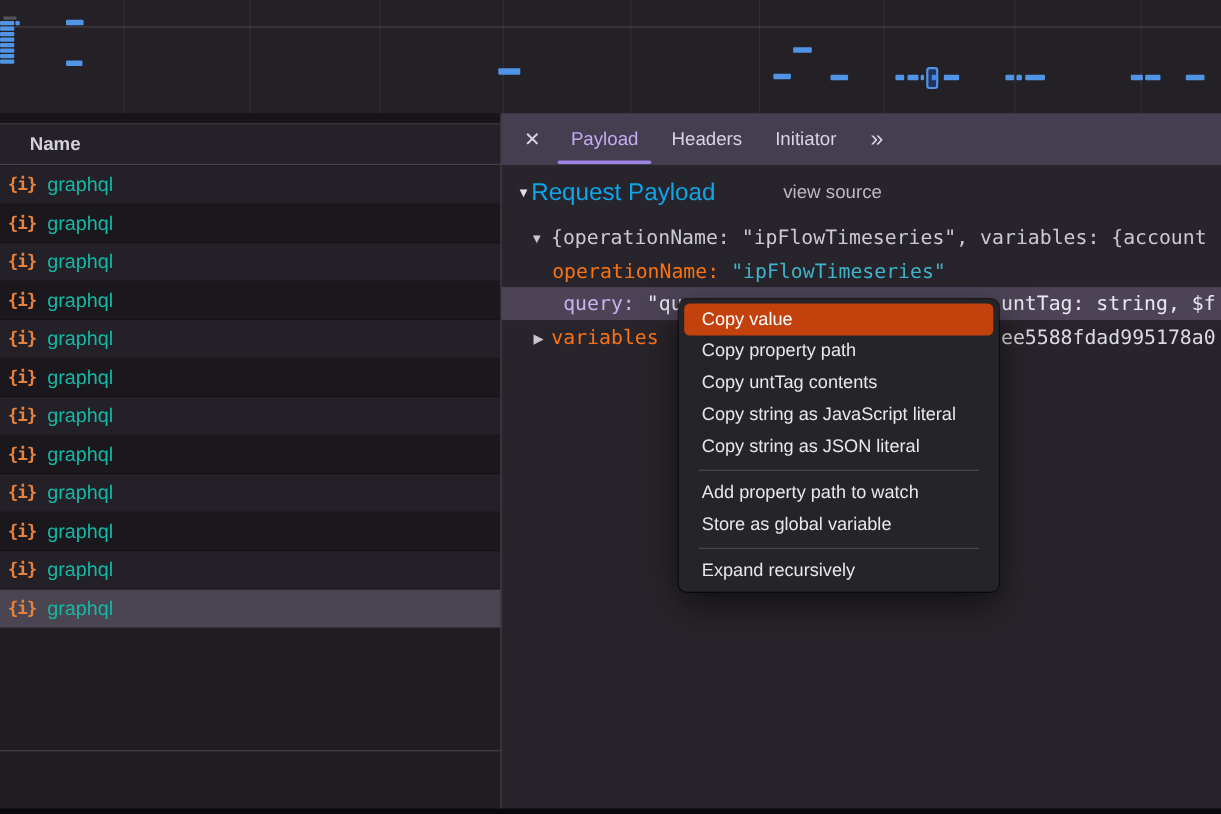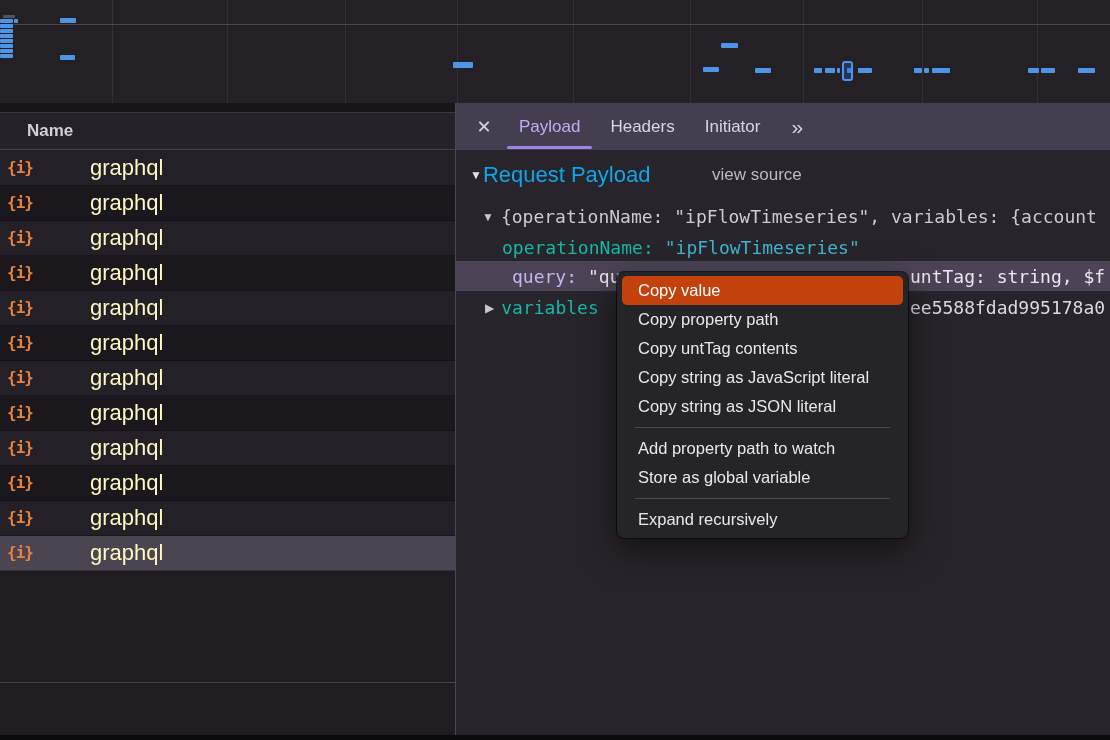--- a/index.html
+++ b/index.html
@@ -27,21 +27,21 @@
   }
   .rows{position:absolute;left:0;right:0;top:48px;}
   .net-row{height:35px;display:flex;align-items:center;padding-left:7px;gap:10px;box-sizing:border-box;border-bottom:1px solid rgba(0,0,0,0.28);}
   .net-row.even{background:#232027;}
   .net-row.odd{background:#1b181d;}
   .net-row.selected{background:#4a4551;}
   .req-icon{
     font-family:"DejaVu Sans Mono",monospace;font-weight:700;font-size:16px;
     color:#e8823c;letter-spacing:-1px;line-height:1;
   }
-  .net-label{font-size:22px;color:#fef9c3;margin-left:47px;}
+  .net-label{font-size:18px;color:#14b8a6;}
   .summary-divider{position:absolute;left:0;width:455px;top:579px;height:1px;background:#45424a;}
   
   .v-divider{position:absolute;left:455px;top:103px;width:1px;height:632px;background:#4a4750;z-index:6;}
   
   .right-pane{position:absolute;left:456px;top:103px;width:654px;height:632px;background:#28242b;}
   .tab-bar{position:absolute;left:0;right:0;top:0;height:47px;background:#453e50;display:flex;align-items:stretch;padding-left:8px;}
   .tab-close{width:40px;display:flex;align-items:center;justify-content:center;color:#d8d4df;font-size:18px;cursor:default;}
   .tab{position:relative;padding:0 15px;display:flex;align-items:center;font-size:17px;color:#d9d5e0;}
   .tab.active{color:#c4acf5;}
   .tab.active::after{content:"";position:absolute;left:3px;right:3px;bottom:1px;height:3px;border-radius:2px;background:#9f84e8;}
@@ -50,21 +50,21 @@
   .sec-triangle{font-size:12px;color:#e3e0e8;margin-right:1px;}
   .sec-title{font-size:22px;font-weight:400;color:#0ea5e9;}
   .view-source{position:absolute;left:256px;top:57px;height:30px;display:flex;align-items:center;font-size:17px;color:#bdb9c4;}
   .mono{font-family:"DejaVu Sans Mono",monospace;font-size:18px;}
   .json-line{position:absolute;left:0;right:0;height:27px;display:flex;align-items:center;white-space:pre;}
   .json-line .tri{font-size:12px;color:#c9c6cf;font-family:"Liberation Sans",sans-serif;margin-right:7px;}
   .root-line{top:100px;padding-left:26px;color:#ccc9d4;}
   .op-line{top:131px;padding-left:46px;}
   .q-line{top:158px;height:30px;background:#4c4456;padding-left:56px;}
   .var-line{top:191px;padding-left:29px;}
-  .k{color:#14b8a6;}
+  .k{color:#f97316;}
   .k-hl{color:#c6b4f0;}
   .v-str{color:#3fb5cb;margin-left:11px;}
   .v-plain{color:#e9e6ef;margin-left:11px;}
   .frag{position:absolute;left:454px;top:0;bottom:0;display:flex;align-items:center;color:#dcd9e2;}
   .q-line .frag{color:#eae7f0;}
   
   .context-menu{
     position:absolute;left:617px;top:272px;width:291px;z-index:50;
     background:#252427;border-radius:7px;padding:4px 0;box-sizing:border-box;
     box-shadow:0 0 0 1px rgba(0,0,0,0.6),0 12px 34px rgba(0,0,0,0.55);

